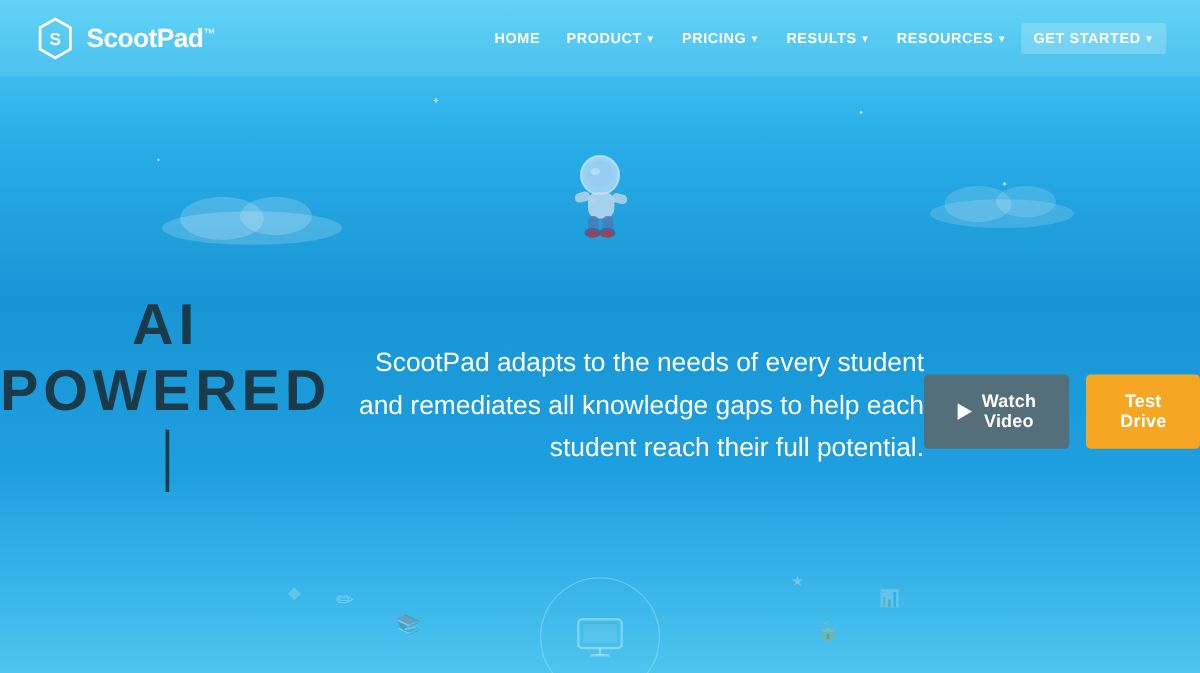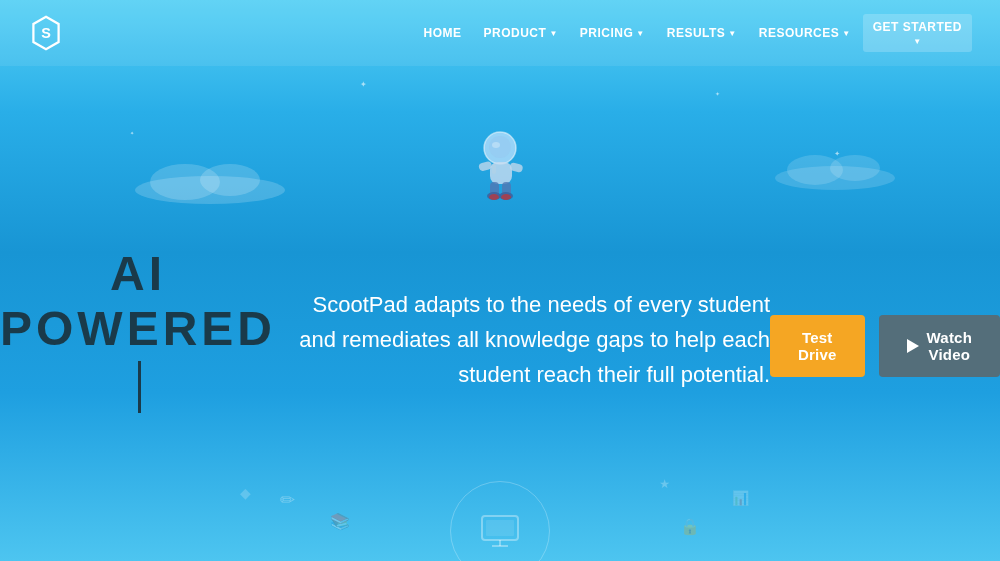--- a/index.html
+++ b/index.html
@@ -82,21 +82,20 @@
       text-transform: uppercase;
     }
 
     .nav-chevron {
       font-size: 8px;
     }
 
     .nav-item.get-started {
       background: rgba(255,255,255,0.2);
       border-radius: 3px;
-      flex-direction: column;
     }
 
     
     .hero-content {
       position: relative;
       z-index: 5;
       display: flex;
       flex-direction: row;
       align-items: center;
       padding-top: 40px;
@@ -207,20 +206,23 @@
 <body>
 
 <div class="hero">
 
   <nav class="navbar">
     <div class="logo">
       <svg class="logo-icon" viewBox="0 0 40 40" xmlns="http://www.w3.org/2000/svg">
         <path d="M20 2 L34 10 L34 30 L20 38 L6 30 L6 10 Z" fill="none" stroke="white" stroke-width="2.5"></path>
         <text x="20" y="26" text-anchor="middle" fill="white" font-size="16" font-weight="bold" font-family="Arial">S</text>
       </svg>
+      <span class="logo-text">
+        <span>ScootPad</span><span class="logo-tm">™</span>
+      </span>
     </div>
 
     <div class="nav-links">
       <div class="nav-item">
         <span>HOME</span>
       </div>
       <div class="nav-item">
         <span>PRODUCT</span>
         <span class="nav-chevron">▼</span>
       </div>
@@ -290,26 +292,26 @@
   </div>
 
   <div class="hero-content">
     <h1 class="hero-heading">
       <span>AI POWERED</span><span class="cursor"></span>
     </h1>
 
     <p class="hero-subtitle">ScootPad adapts to the needs of every student and remediates all knowledge gaps to help each student reach their full potential.</p>
 
     <div class="btn-group">
-      <button class="btn btn-test">
-        <span>Test Drive</span>
-      </button>
       <button class="btn btn-watch">
         <span class="btn-play-icon"></span>
         <span>Watch Video</span>
+      </button>
+      <button class="btn btn-test">
+        <span>Test Drive</span>
       </button>
     </div>
   </div>
 
   <div class="floating-icons" style="position:absolute; bottom:0; width:100%; height:130px;">
 
     <div style="position:absolute; bottom:-20px; left:50%; transform:translateX(-50%); width:100px; height:100px; border:1.5px solid rgba(255,255,255,0.25); border-radius:50%; display:flex; align-items:center; justify-content:center;">
       <svg width="40" height="35" viewBox="0 0 40 35" fill="rgba(255,255,255,0.3)">
         <rect x="2" y="2" width="36" height="24" rx="3" fill="none" stroke="rgba(255,255,255,0.35)" stroke-width="2"></rect>
         <line x1="20" y1="26" x2="20" y2="32" stroke="rgba(255,255,255,0.35)" stroke-width="2"></line>

